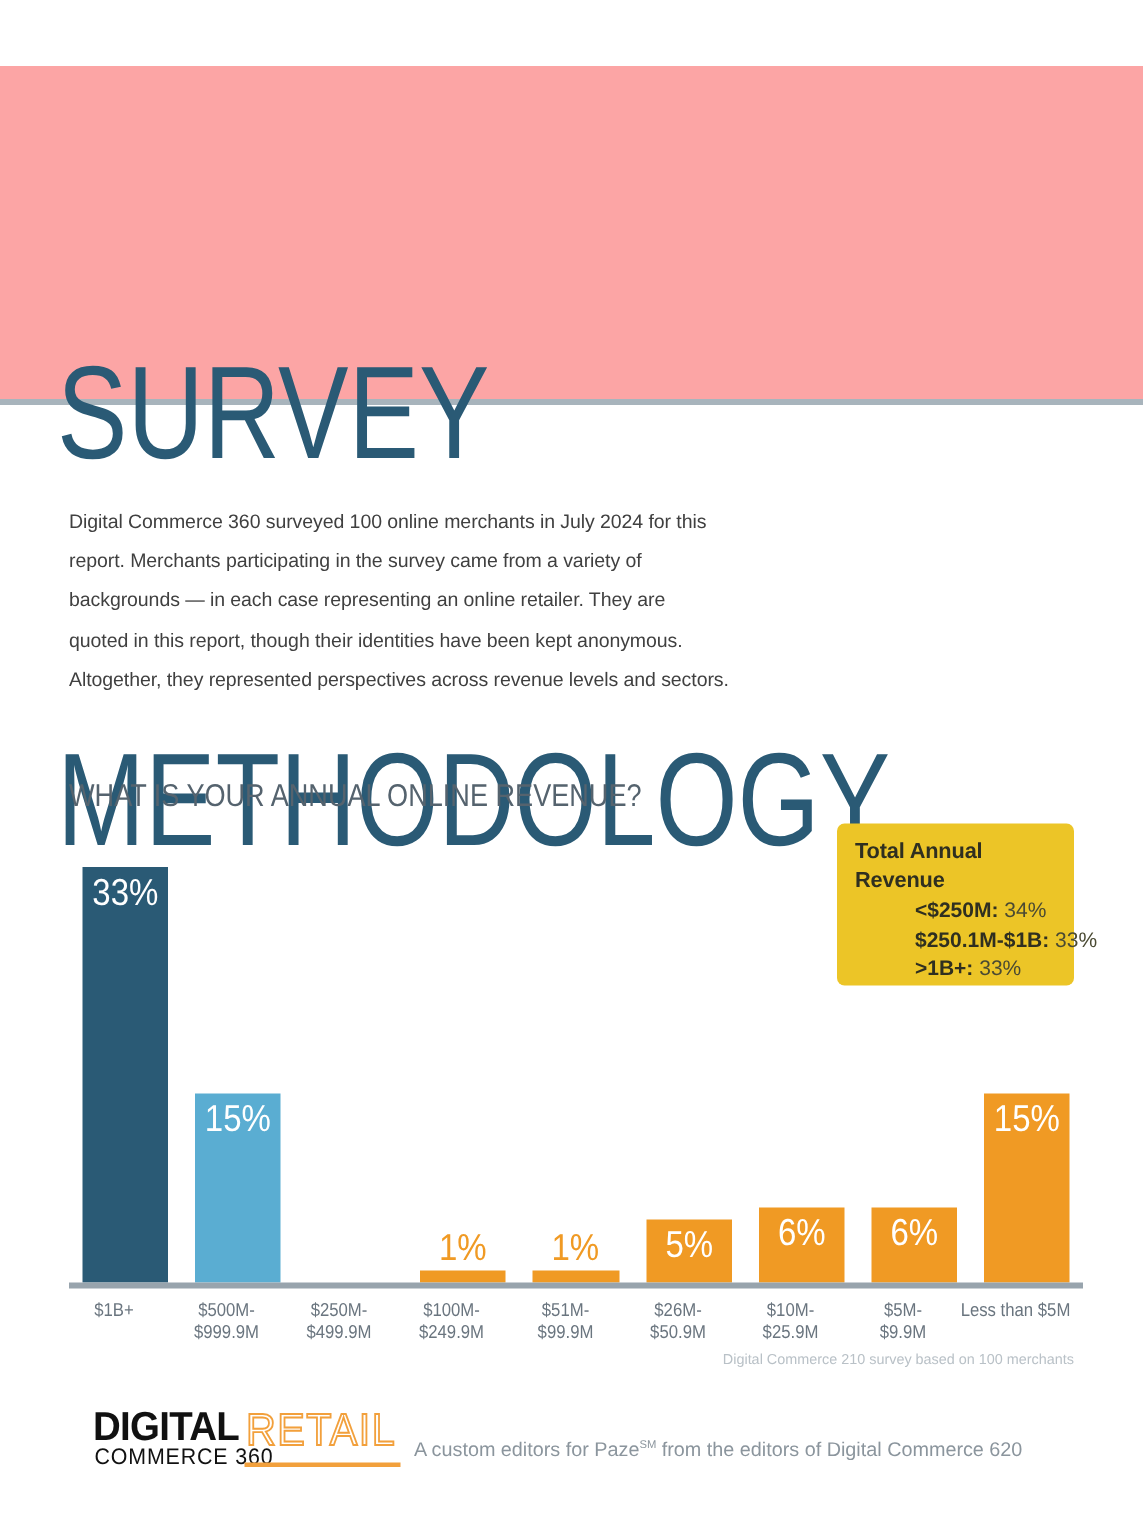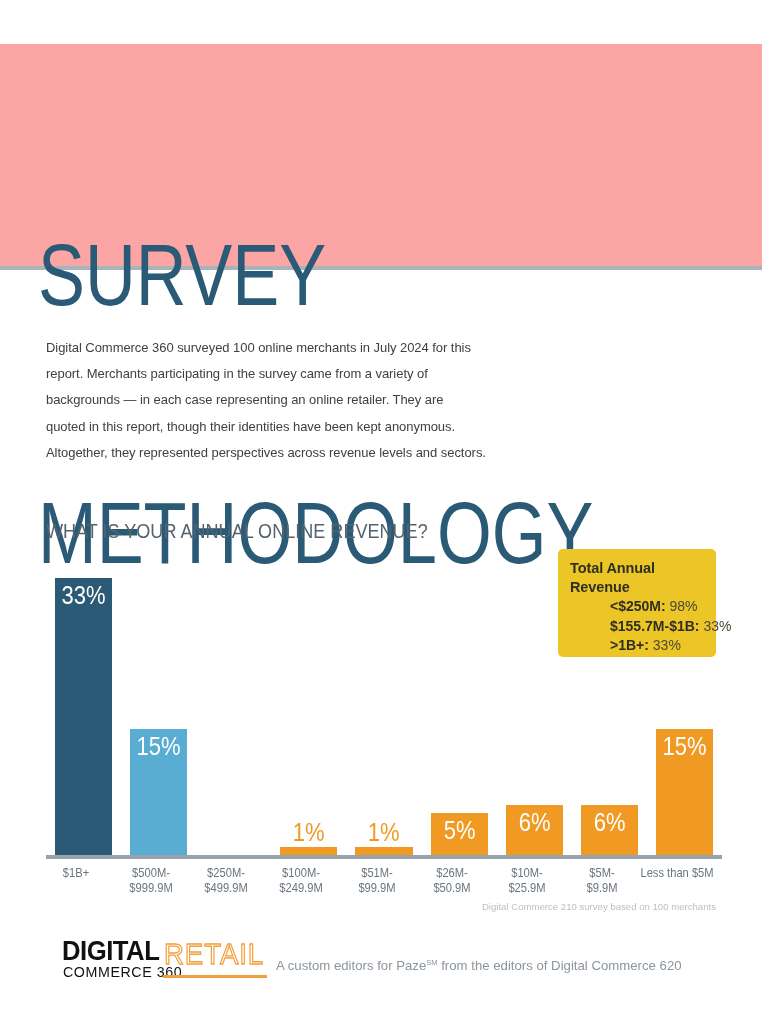--- a/index.html
+++ b/index.html
@@ -351,22 +351,22 @@
       </div>
       <div class="x-label" style="left: 593.444px;">
         <span>Less than $5M</span>
       </div>
     </div>
 </div>
 
 <div id="callout-box">
   <div id="callout-title">Total Annual Revenue</div>
   <div id="callout-rows">
-      <div class="callout-row"><b>&lt;$250M:</b><span> 98%</span></div>
-      <div class="callout-row"><b>$155.7M-$1B:</b><span> 33%</span></div>
+      <div class="callout-row"><b>&lt;$250M:</b><span> 34%</span></div>
+      <div class="callout-row"><b>$250.1M-$1B:</b><span> 33%</span></div>
       <div class="callout-row"><b>&gt;1B+:</b><span> 33%</span></div>
     </div>
 </div>
 
 <div id="source-note">Digital Commerce 210 survey based on 100 merchants</div>
 
 <div id="footer">
   <div id="footer-logo">
     <div id="logo-digital">DIGITAL</div>
     <div id="logo-commerce">COMMERCE 360</div>

